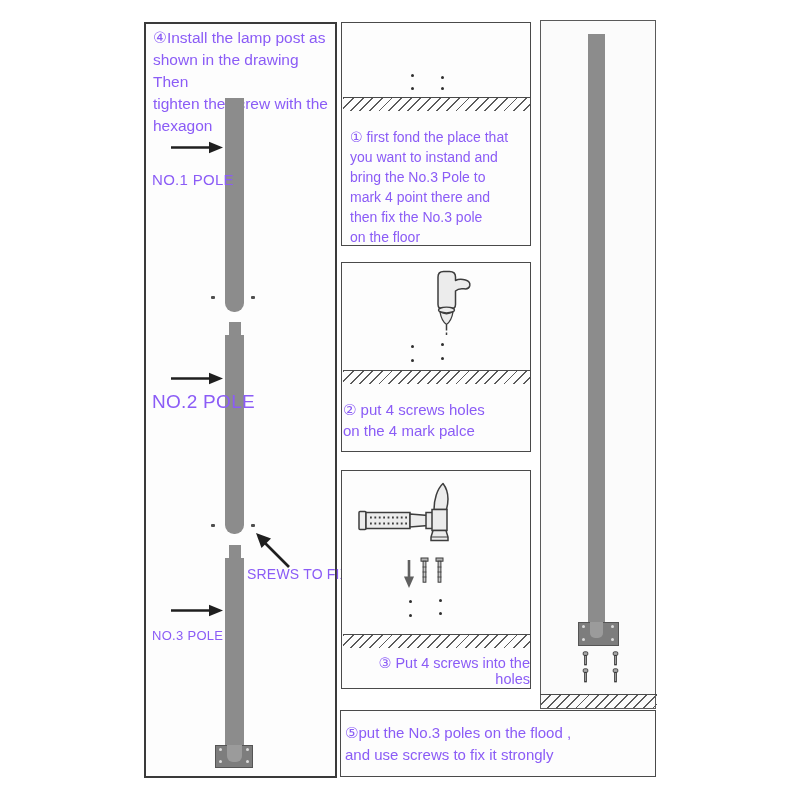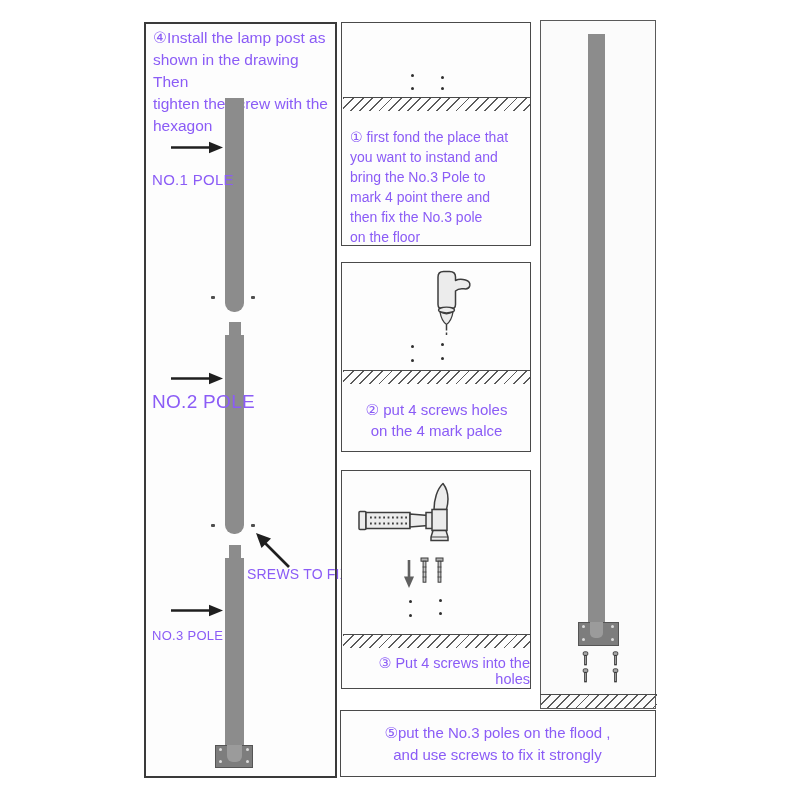--- a/index.html
+++ b/index.html
@@ -89,21 +89,21 @@
     <ellipse cx="22.5" cy="42" rx="8" ry="2.8" fill="#ececec" stroke="#3d3d3d" stroke-width="1.3"></ellipse>
     <path d="M16,44 Q17.5,53 22.5,56.5 Q27.5,53 29,44 Q22.5,47.5 16,44 Z" fill="#ececec" stroke="#3d3d3d" stroke-width="1.3"></path>
     <line x1="22.5" y1="57" x2="22.5" y2="62.5" stroke="#3d3d3d" stroke-width="1.5"></line>
     <line x1="22.5" y1="64.5" x2="22.5" y2="67" stroke="#3d3d3d" stroke-width="1.5"></line>
   </svg>
   <div class="dot" style="left:411px;top:345px;"></div>
   <div class="dot" style="left:441px;top:343px;"></div>
   <div class="dot" style="left:411px;top:359px;"></div>
   <div class="dot" style="left:441px;top:357px;"></div>
   <div class="hatch" style="left:343px;top:370px;width:187px;height:13px;"></div>
-  <div class="txt" style="left:343px;top:399px;width:187px;text-align:center;font-size:15px;line-height:21px;">② put 4 screws holes
+  <div class="txt" style="left:343px;top:399px;width:187px;font-size:15px;line-height:21px;">② put 4 screws holes
 on the 4 mark palce</div>
 
   <div class="box" style="left:341px;top:470px;width:188px;height:217px;"></div>
   <svg style="left:357px;top:481px;" width="96" height="68" viewBox="0 0 96 68">
     <rect x="2" y="30.5" width="7" height="18" rx="1" fill="#ececec" stroke="#3d3d3d" stroke-width="1.5"></rect>
     <rect x="9" y="31.5" width="44" height="16" fill="#ececec" stroke="#3d3d3d" stroke-width="1.5"></rect>
     <line x1="13" y1="36.5" x2="51" y2="36.5" stroke="#3d3d3d" stroke-width="1.8" stroke-dasharray="1.8,2.6"></line>
     <line x1="13" y1="42.5" x2="51" y2="42.5" stroke="#3d3d3d" stroke-width="1.8" stroke-dasharray="1.8,2.6"></line>
     <path d="M53,33 L71,34.5 L71,44.5 L53,46 Z" fill="#ececec" stroke="#3d3d3d" stroke-width="1.5"></path>
     <rect x="69" y="31.5" width="7" height="16" fill="#ececec" stroke="#3d3d3d" stroke-width="1.5"></rect>
@@ -158,16 +158,16 @@
     <rect x="1.2" y="0.8" width="4.6" height="3.6" rx="1.2" fill="#a8a8a8" stroke="#3a3a3a" stroke-width="0.9"></rect>
     <rect x="2.6" y="4.4" width="1.8" height="9.5" fill="#a8a8a8" stroke="#3a3a3a" stroke-width="0.9"></rect>
   </svg>
   <svg style="left:612px;top:668px;" width="7" height="16" viewBox="0 0 7 16">
     <rect x="1.2" y="0.8" width="4.6" height="3.6" rx="1.2" fill="#a8a8a8" stroke="#3a3a3a" stroke-width="0.9"></rect>
     <rect x="2.6" y="4.4" width="1.8" height="9.5" fill="#a8a8a8" stroke="#3a3a3a" stroke-width="0.9"></rect>
   </svg>
   <div class="hatch" style="left:540px;top:694px;width:117px;height:14px;"></div>
 
   <div class="box" style="left:340px;top:710px;width:314px;height:65px;"></div>
-  <div class="txt" style="left:345px;top:722px;width:305px;text-align:center;font-size:15px;line-height:21.5px;">⑤put the No.3 poles on the flood ,
+  <div class="txt" style="left:345px;top:722px;width:305px;text-align:left;font-size:15px;line-height:21.5px;">⑤put the No.3 poles on the flood ,
 and use screws to fix it strongly</div>
 
 </div>
 
 </body></html>

